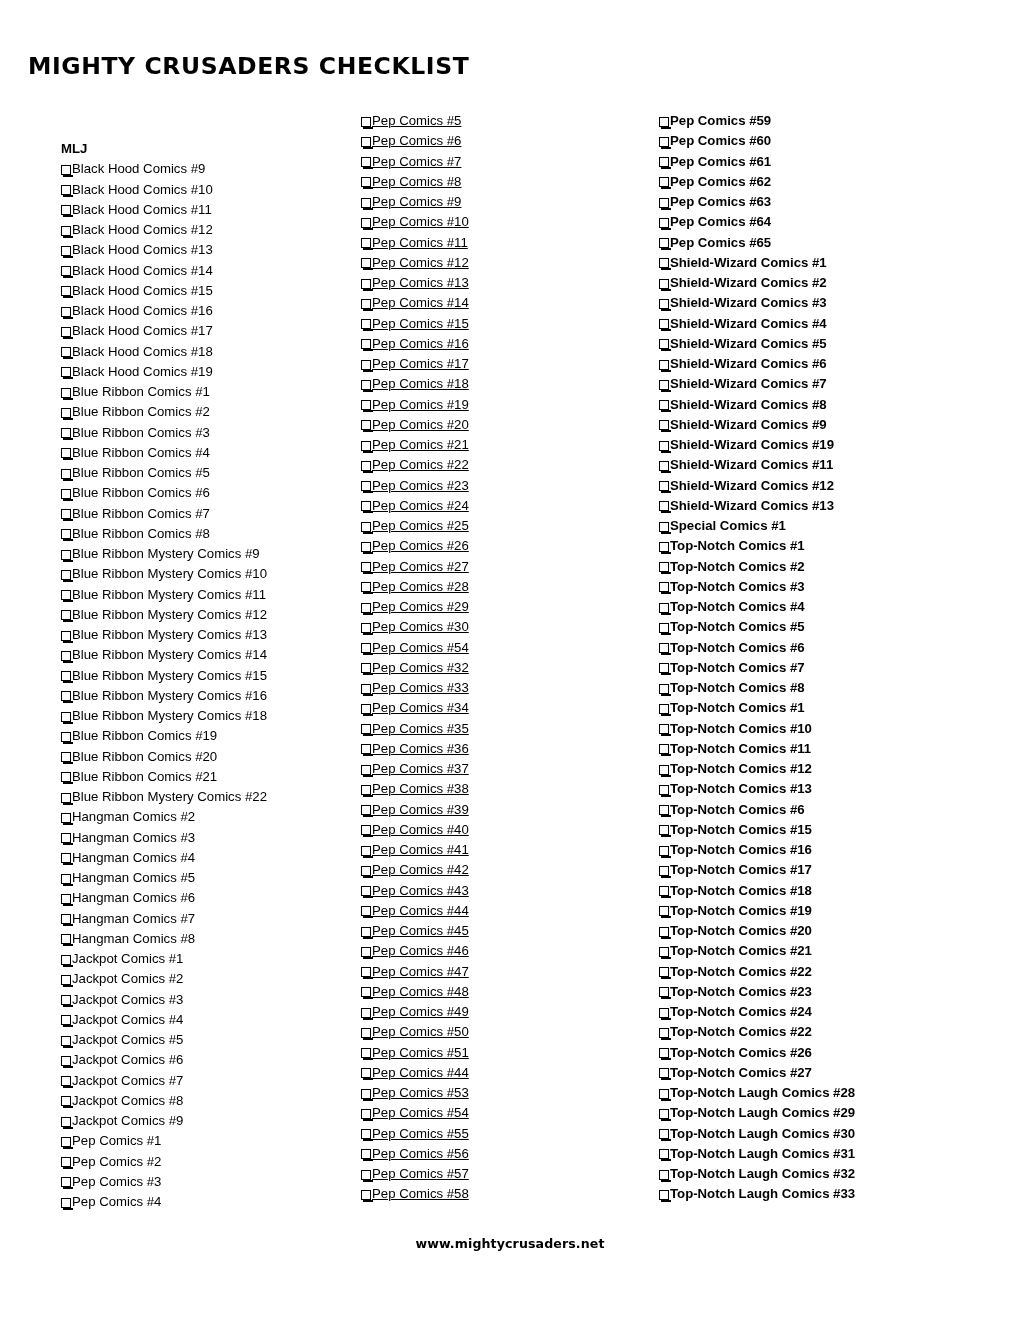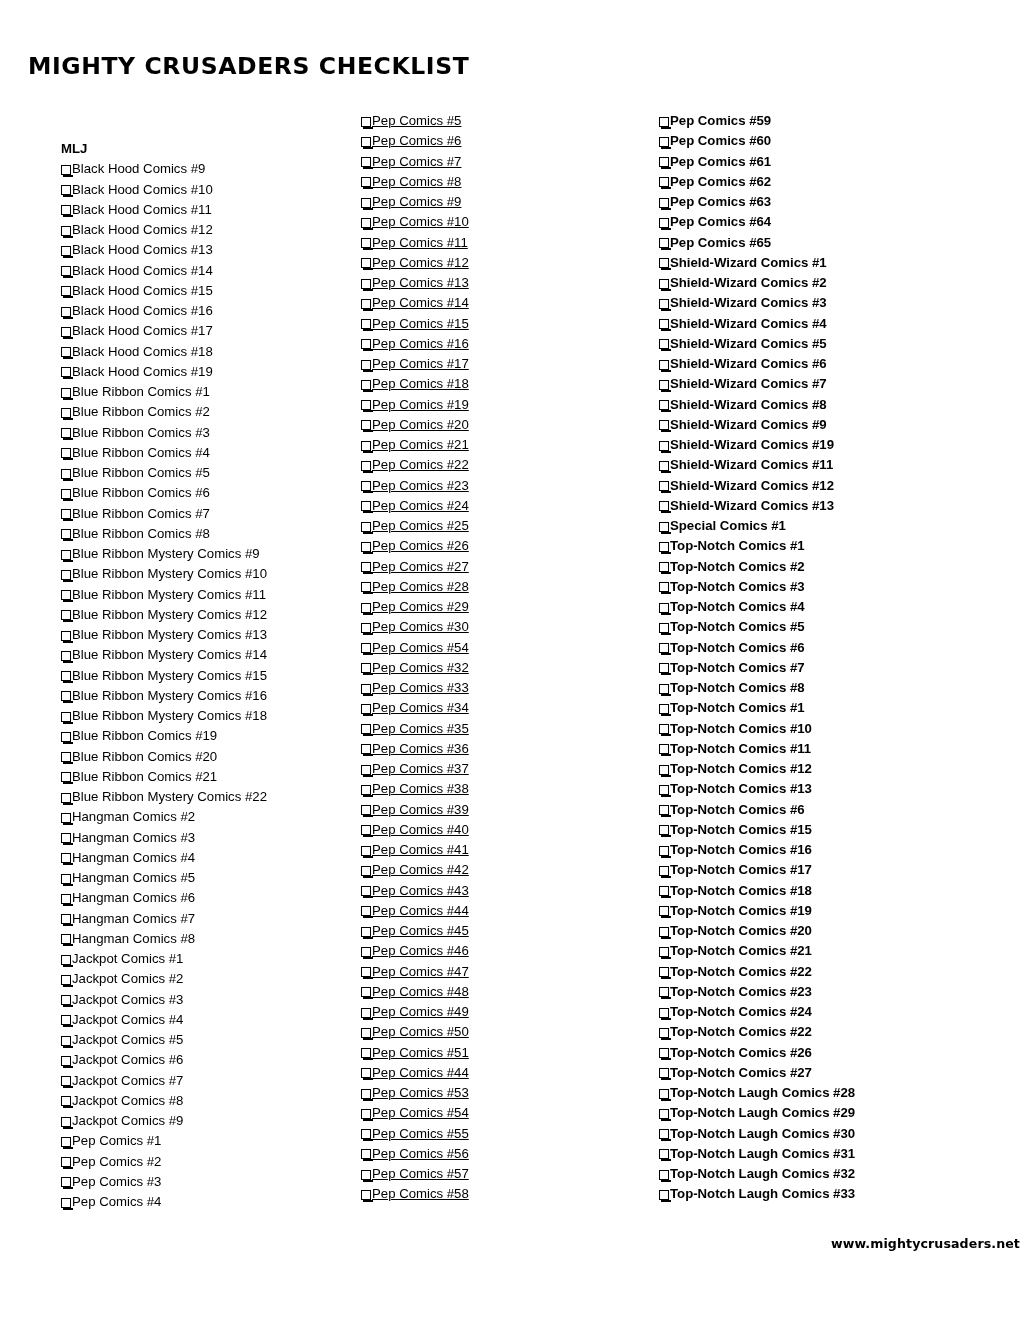--- a/index.html
+++ b/index.html
@@ -102,21 +102,21 @@
     color: #000;
     white-space: nowrap;
   }
 
   
   .footer {
     position: absolute;
     left: 0;
     top: 1236px;
     width: 1020px;
-    text-align: right;
+    text-align: center;
     font-family: "DejaVu Sans", sans-serif;
     font-weight: bold;
     font-size: 12.6px;
     letter-spacing: 0.1px;
     color: #000;
     white-space: nowrap;
   }
 </style>
 </head>
 <body>

